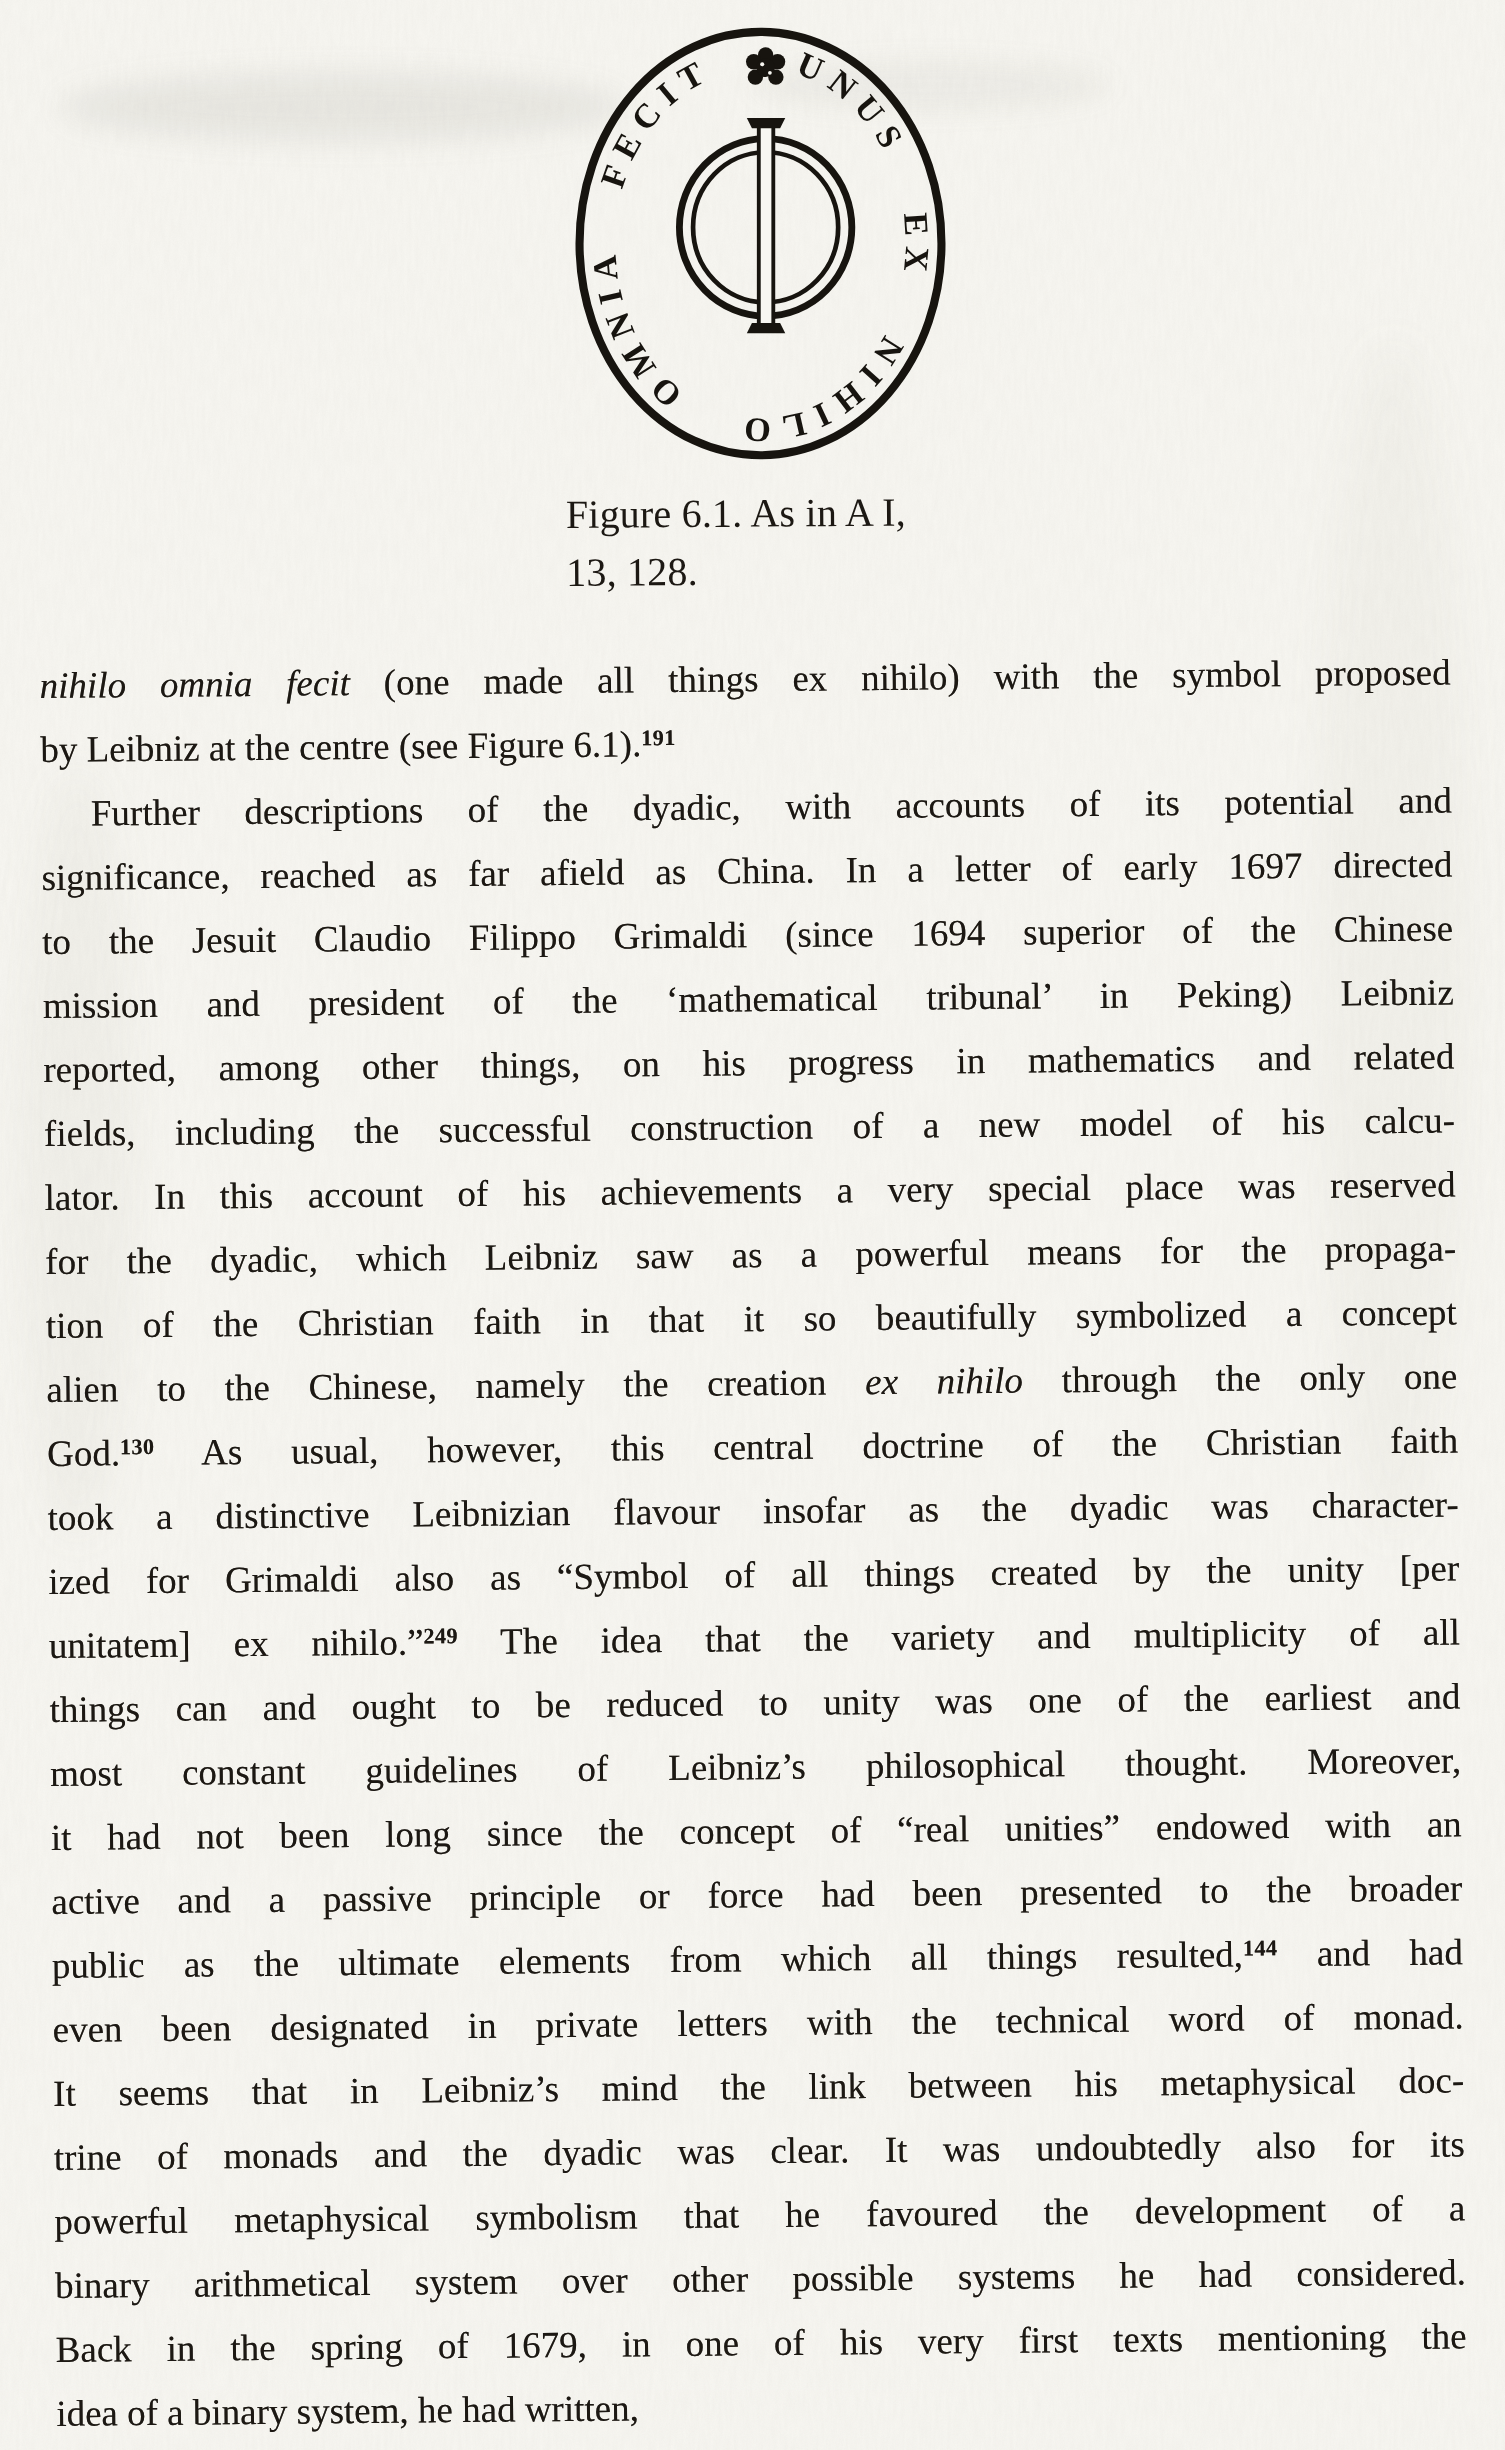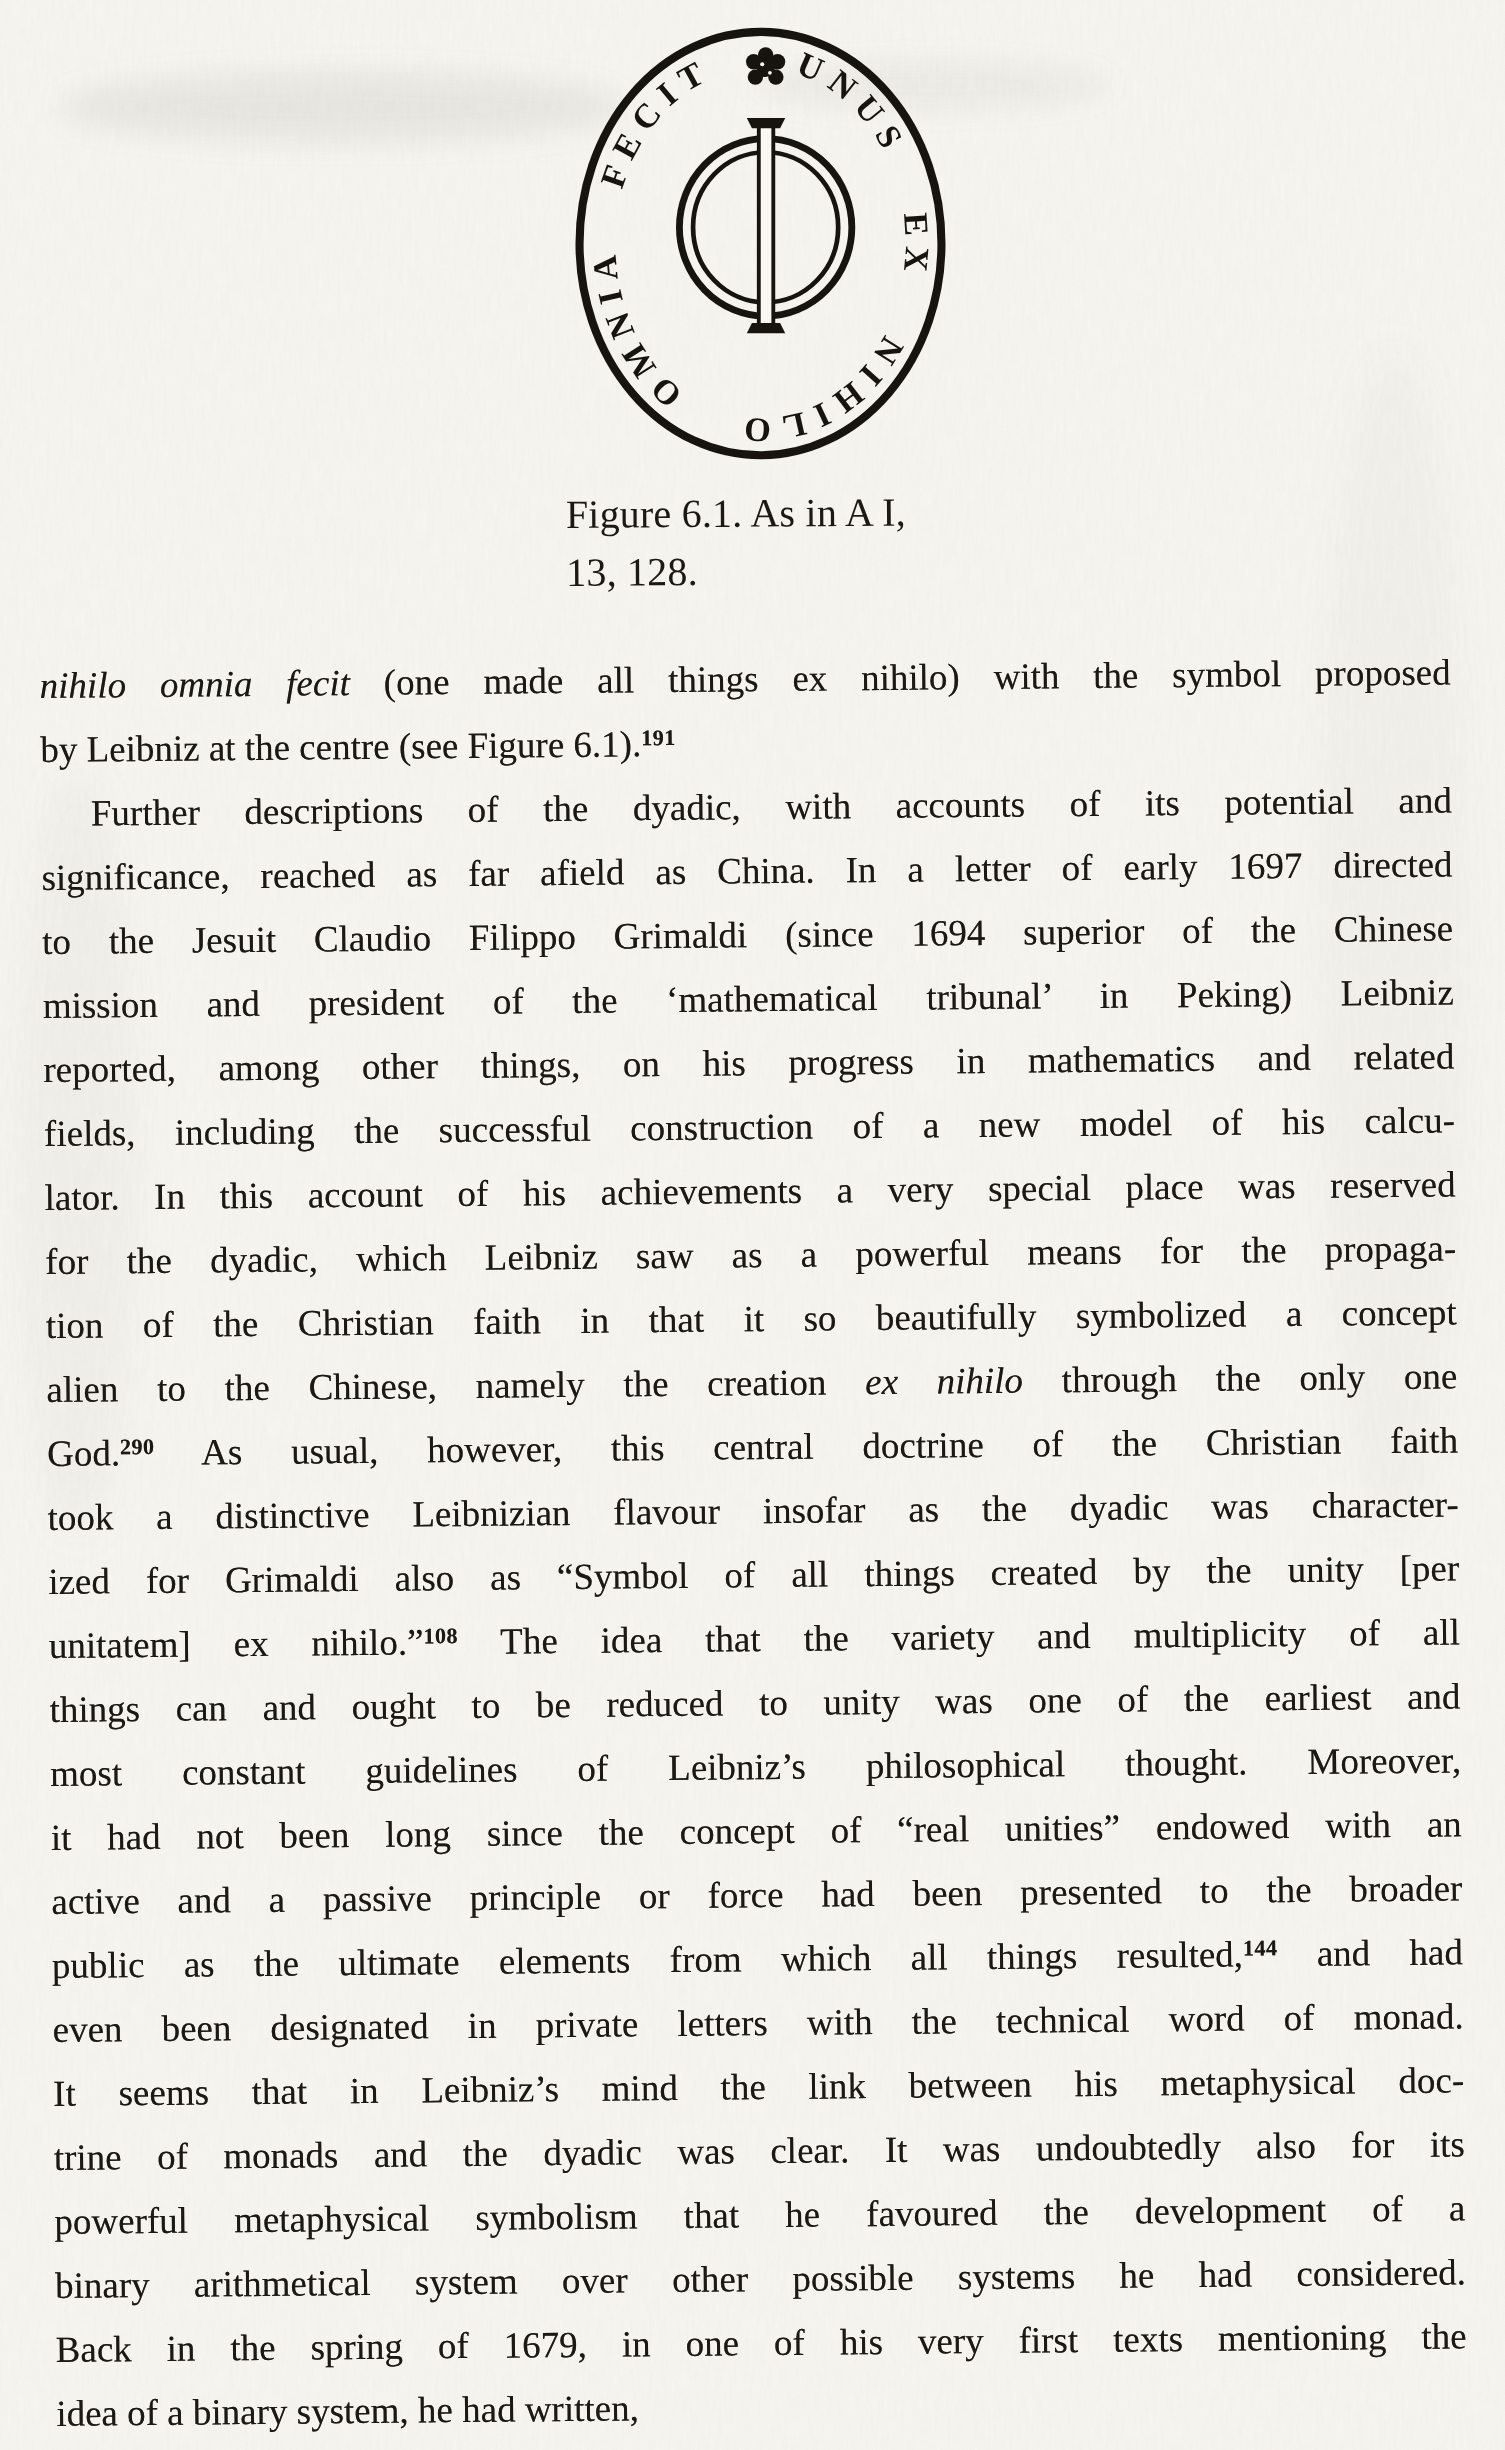--- a/index.html
+++ b/index.html
@@ -118,24 +118,24 @@
       <div class="line indent"><span>Further descriptions of the dyadic, with accounts of its potential and</span></div>
       <div class="line"><span>significance, reached as far afield as China. In a letter of early 1697 directed</span></div>
       <div class="line"><span>to the Jesuit Claudio Filippo Grimaldi (since 1694 superior of the Chinese</span></div>
       <div class="line"><span>mission and president of the ‘mathematical tribunal’ in Peking) Leibniz</span></div>
       <div class="line"><span>reported, among other things, on his progress in mathematics and related</span></div>
       <div class="line"><span>fields, including the successful construction of a new model of his calcu-</span></div>
       <div class="line"><span>lator. In this account of his achievements a very special place was reserved</span></div>
       <div class="line"><span>for the dyadic, which Leibniz saw as a powerful means for the propaga-</span></div>
       <div class="line"><span>tion of the Christian faith in that it so beautifully symbolized a concept</span></div>
       <div class="line"><span>alien to the Chinese, namely the creation </span><span class="it">ex nihilo</span><span> through the only one</span></div>
-      <div class="line"><span>God.</span><span class="sup">290</span><span> As usual, however, this central doctrine of the Christian faith</span></div>
+      <div class="line"><span>God.</span><span class="sup">130</span><span> As usual, however, this central doctrine of the Christian faith</span></div>
       <div class="line"><span>took a distinctive Leibnizian flavour insofar as the dyadic was character-</span></div>
       <div class="line"><span>ized for Grimaldi also as “Symbol of all things created by the unity [per</span></div>
-      <div class="line"><span>unitatem] ex nihilo.”</span><span class="sup">108</span><span> The idea that the variety and multiplicity of all</span></div>
+      <div class="line"><span>unitatem] ex nihilo.”</span><span class="sup">249</span><span> The idea that the variety and multiplicity of all</span></div>
       <div class="line"><span>things can and ought to be reduced to unity was one of the earliest and</span></div>
       <div class="line"><span>most constant guidelines of Leibniz’s philosophical thought. Moreover,</span></div>
       <div class="line"><span>it had not been long since the concept of “real unities” endowed with an</span></div>
       <div class="line"><span>active and a passive principle or force had been presented to the broader</span></div>
       <div class="line"><span>public as the ultimate elements from which all things resulted,</span><span class="sup">144</span><span> and had</span></div>
       <div class="line"><span>even been designated in private letters with the technical word of monad.</span></div>
       <div class="line"><span>It seems that in Leibniz’s mind the link between his metaphysical doc-</span></div>
       <div class="line"><span>trine of monads and the dyadic was clear. It was undoubtedly also for its</span></div>
       <div class="line"><span>powerful metaphysical symbolism that he favoured the development of a</span></div>
       <div class="line"><span>binary arithmetical system over other possible systems he had considered.</span></div>

